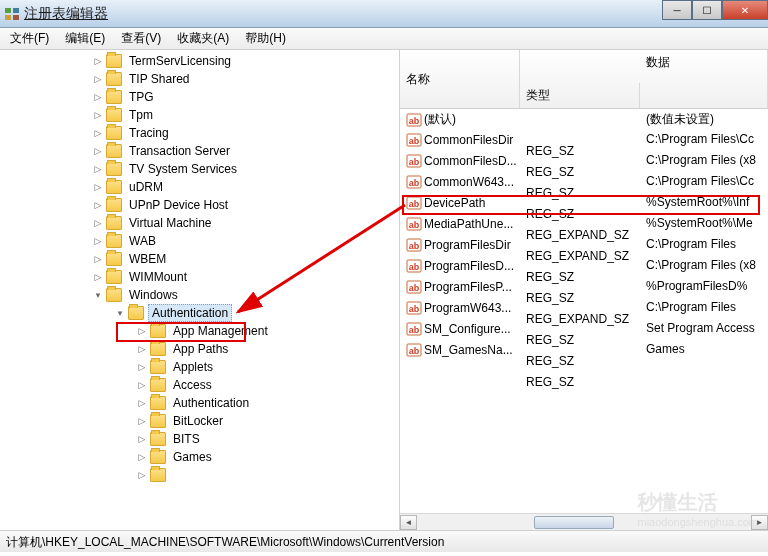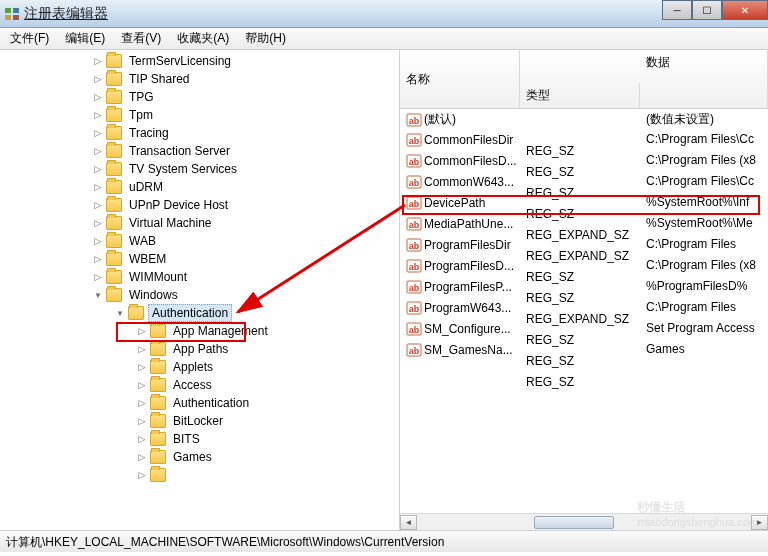--- a/index.html
+++ b/index.html
@@ -370,15 +370,15 @@
 <svg class="arrow" style="left:230px; top:200px; width:190px; height:130px;">
   <defs>
       <marker id="ah" markerWidth="10" markerHeight="10" refX="8" refY="3" orient="auto">
         <path d="M0,0 L0,6 L9,3 z" fill="#e00000"></path>
       </marker>
     </defs>
   <line x1="175" y1="5" x2="8" y2="112" stroke="#e00000" stroke-width="3" marker-end="url(#ah)"></line>
 </svg>
 
 <div class="watermark">
-  <div style="font-size:12px;font-weight:bold">秒懂生活</div>
+  <div style="font-size:20px;font-weight:bold">秒懂生活</div>
   <div>miaodongshenghua.com</div>
 </div>
 
 </body></html>

